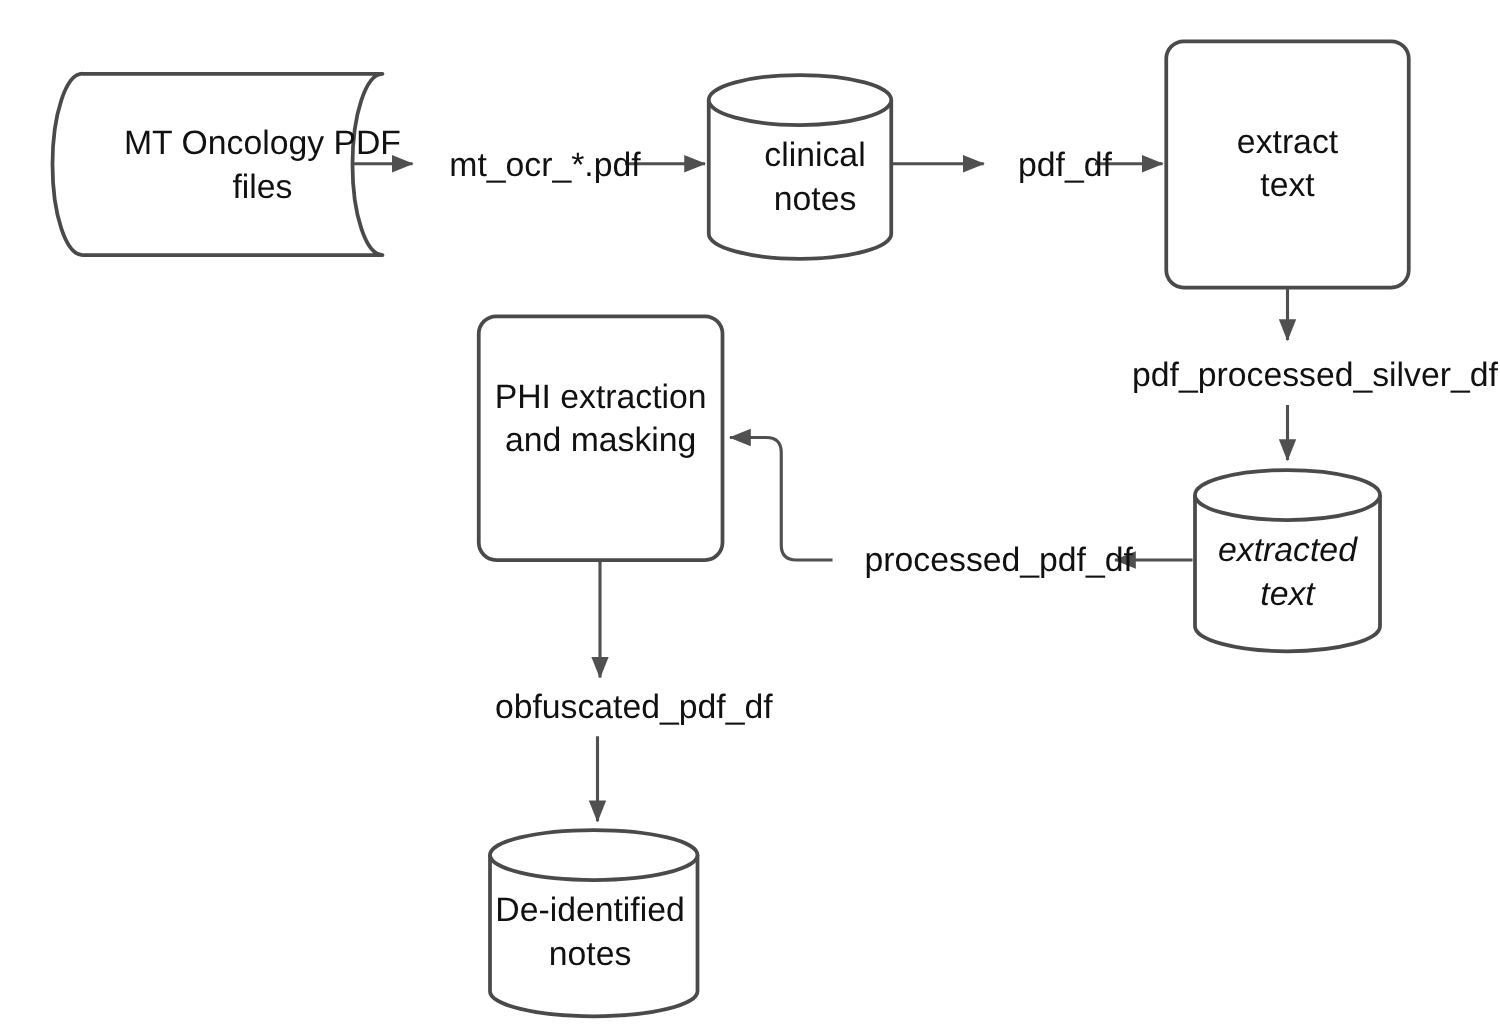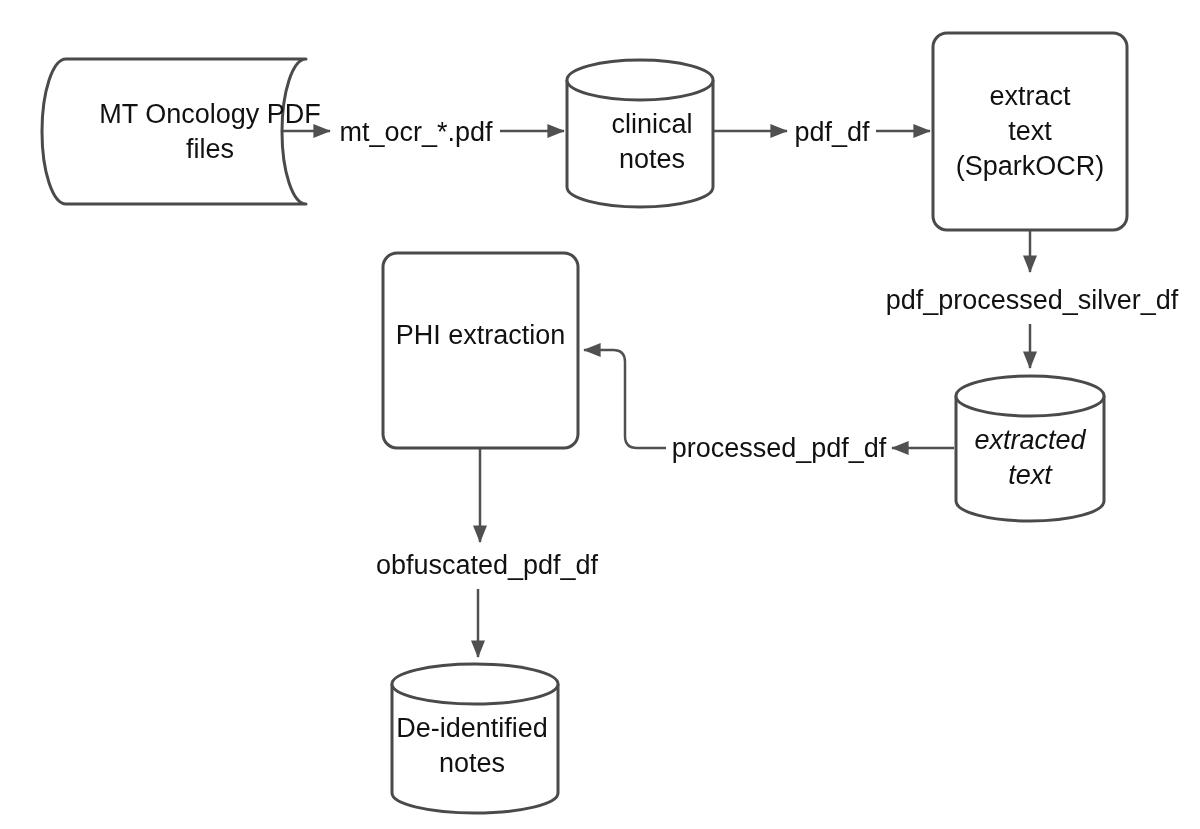--- a/index.html
+++ b/index.html
@@ -28,20 +28,21 @@
     white-space: nowrap;
   }
   .edge-label {
     position: absolute;
     display: flex;
     align-items: center;
     justify-content: center;
     font-size: 27px;
     color: #111111;
     white-space: nowrap;
+    margin-left: 20px;
   }
 </style>
 </head>
 <body>
 
 <div class="canvas">
 
   <svg width="1200" height="829" viewBox="0 0 1200 829">
     <defs>
       <marker id="ah" viewBox="0 0 10 8" refX="9.5" refY="4" markerWidth="7" markerHeight="5.6" orient="auto-start-reverse" markerUnits="strokeWidth">
@@ -88,25 +89,25 @@
   </div>
 
   <div class="txt" style="left:567px; top:78px; width:170px; height:128px;">
     <div>clinical</div>
     <div>notes</div>
   </div>
 
   <div class="txt" style="left:933px; top:36px; width:194px; height:190px;">
     <div>extract</div>
     <div>text</div>
-    <div>(SparkOCR)</div>
   </div>
 
   <div class="txt" style="left:383px; top:253px; width:195px; height:164px;">
     <div>PHI extraction</div>
+    <div>and masking</div>
   </div>
 
   <div class="txt" style="left:956px; top:394px; width:148px; height:128px;font-style:italic;">
     <div>extracted</div>
     <div>text</div>
   </div>
 
   <div class="txt" style="left:392px; top:682px; width:160px; height:128px;">
     <div>De-identified</div>
     <div>notes</div>

